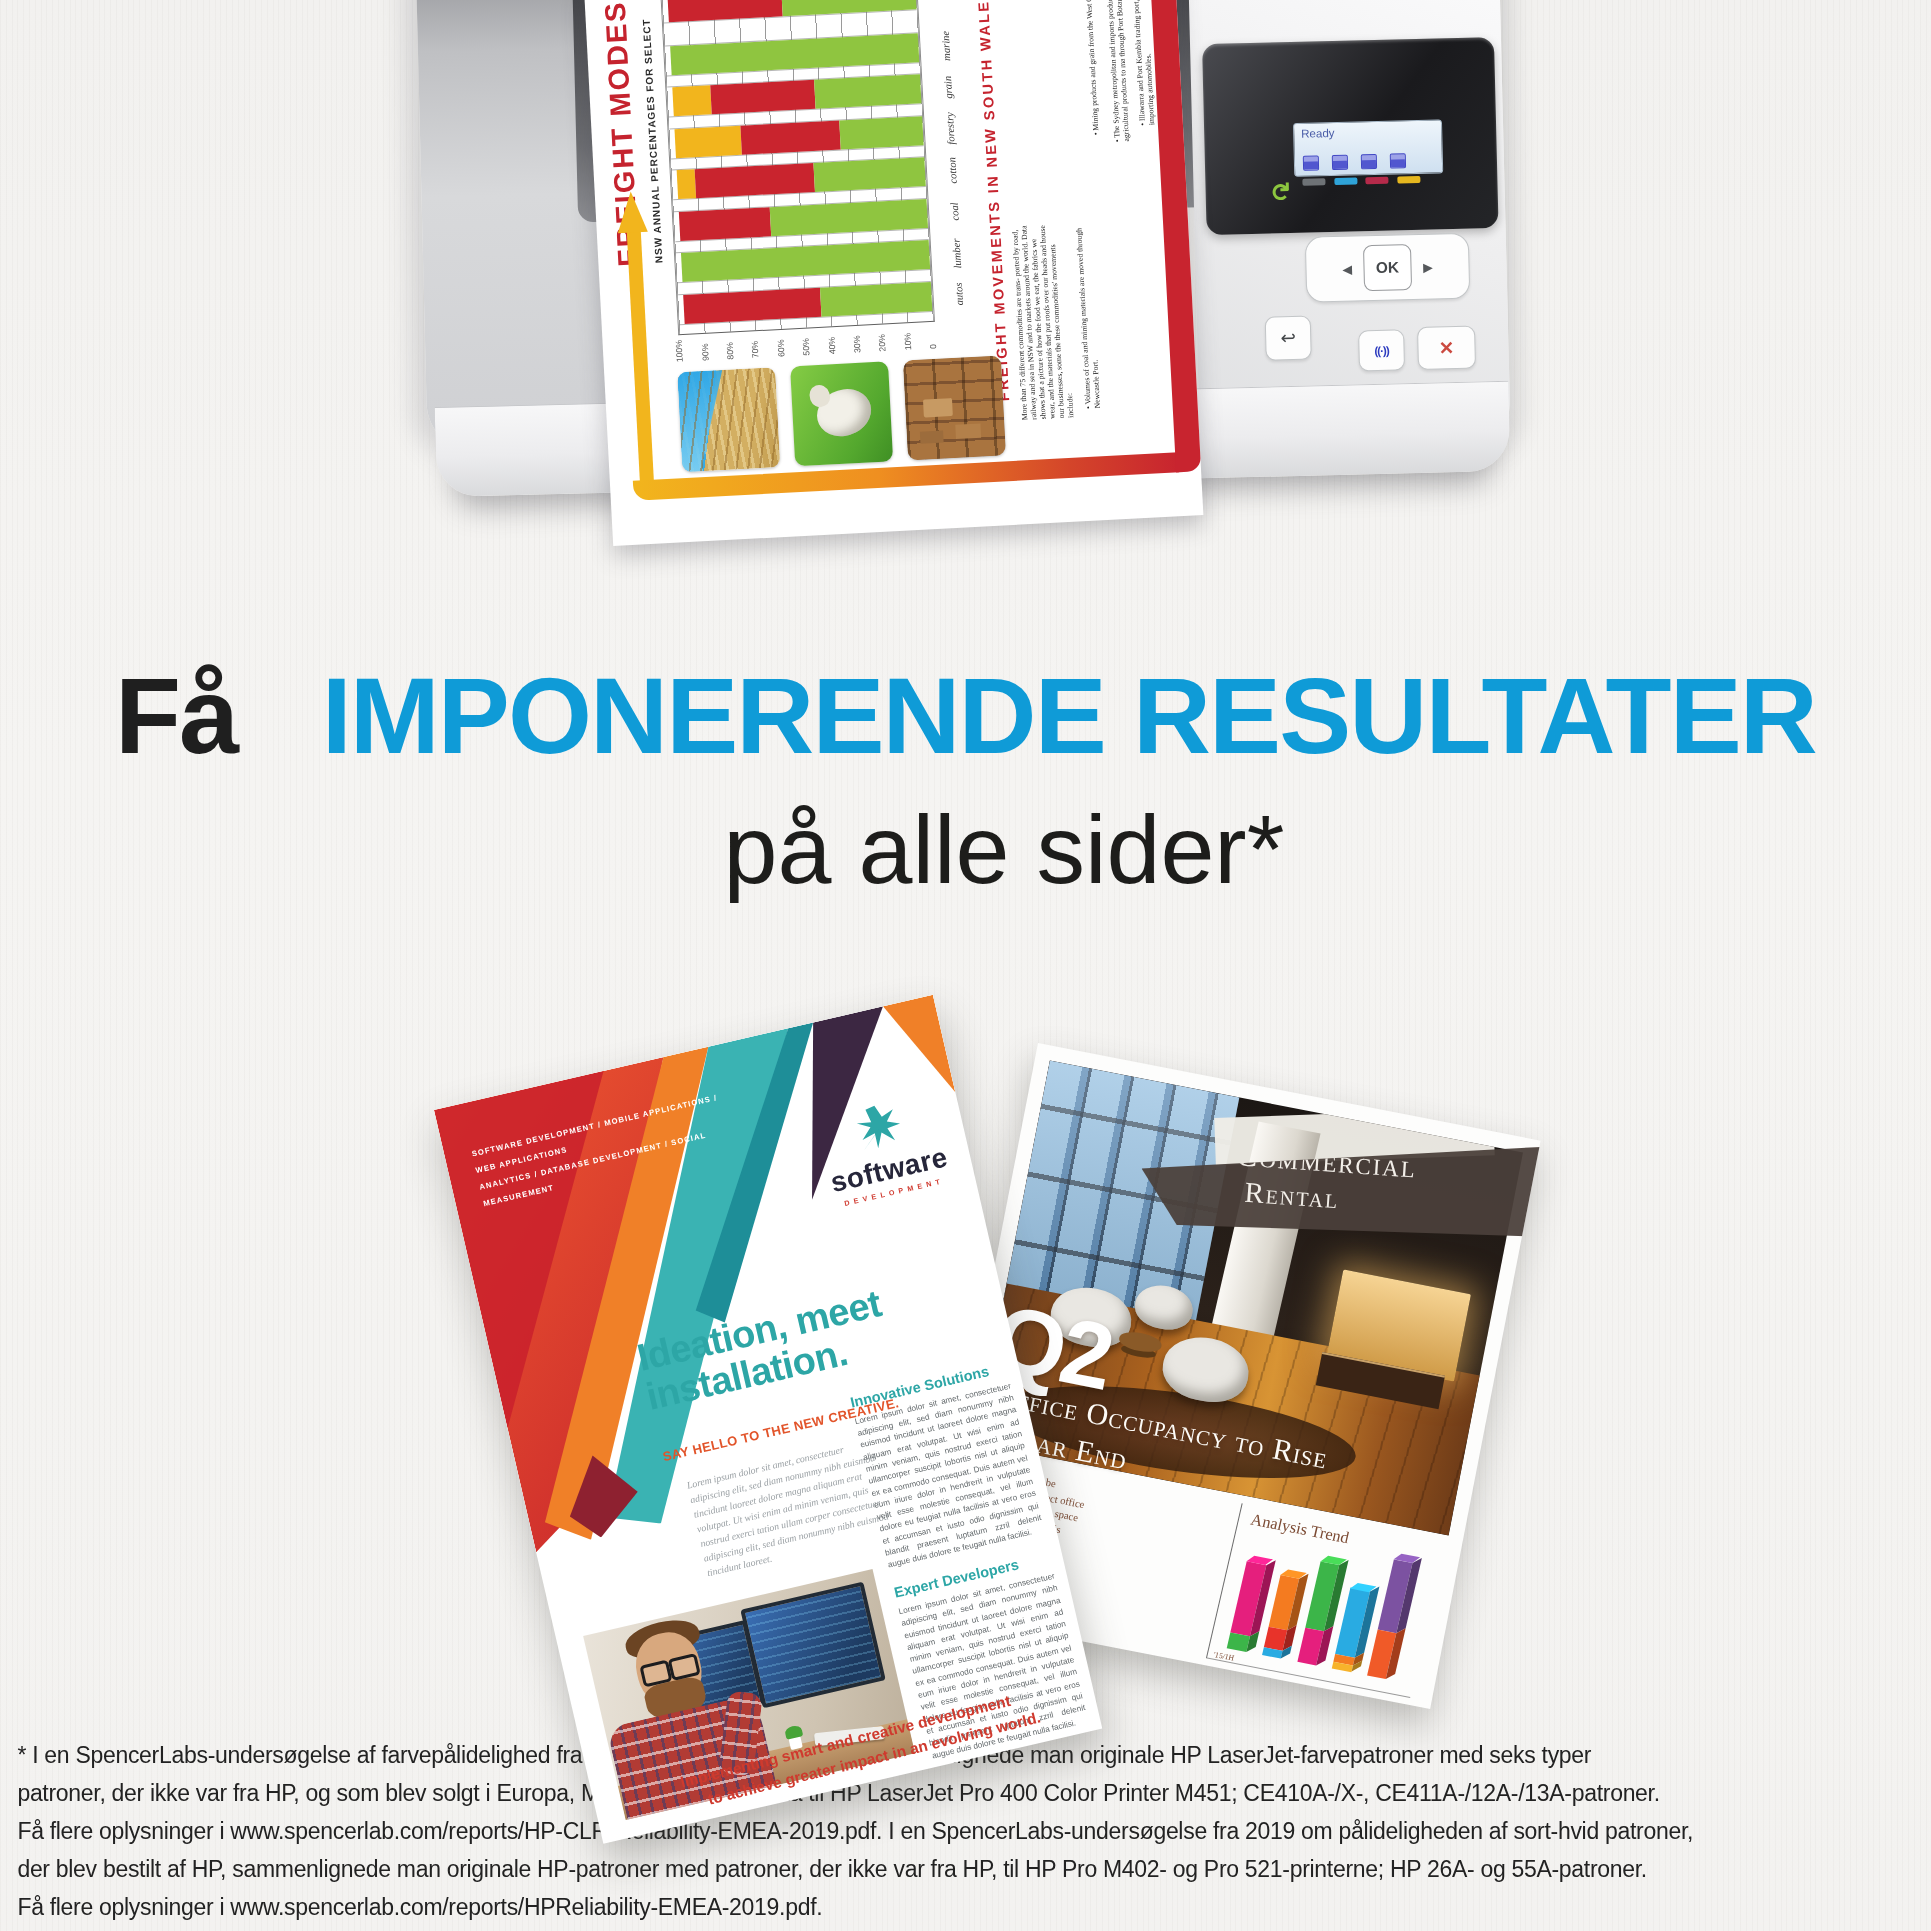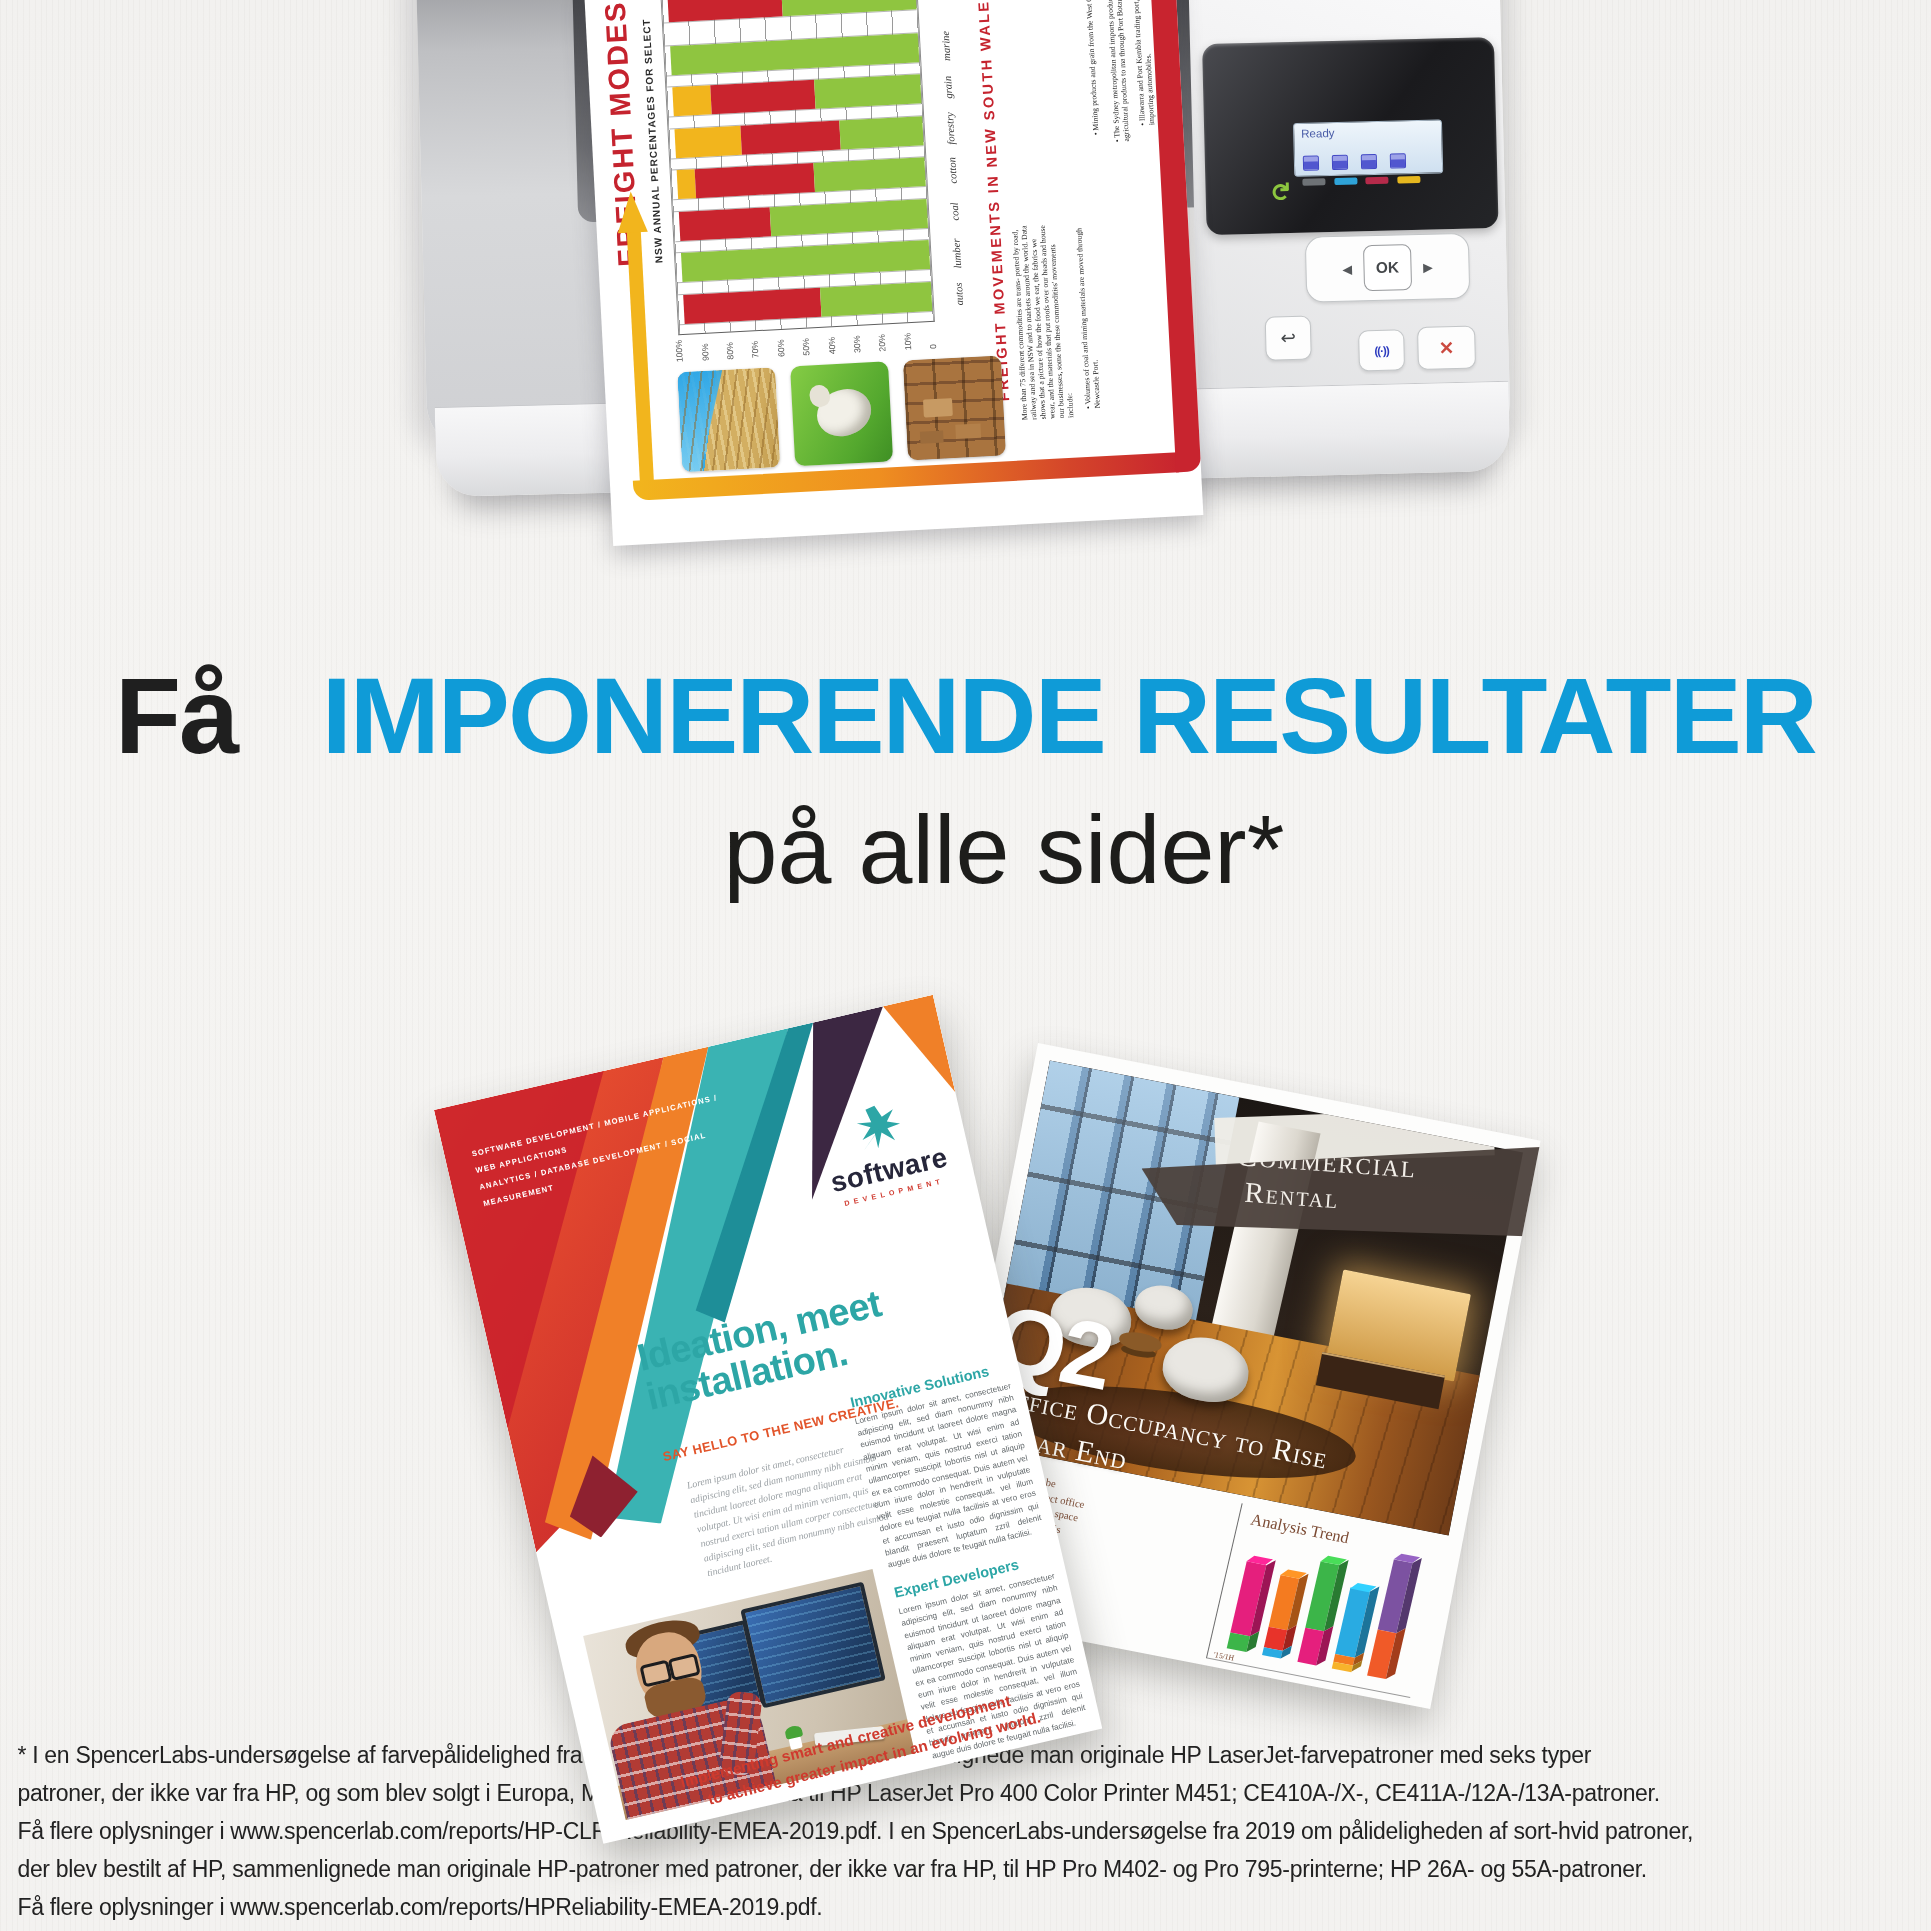--- a/index.html
+++ b/index.html
@@ -429,18 +429,18 @@
       <div id="bs-arm" class="abs plaid"></div>
     </div>
     <div id="bs-redline1" class="abs">Implementing smart and creative development</div>
     <div id="bs-redline2" class="abs">to achieve greater impact in an evolving world.</div>
   </div>
 
   <div id="footer" class="abs">
       <div>* I en SpencerLabs-undersøgelse af farvepålidelighed fra 2019, der blev bestilt af HP, sammenlignede man originale HP LaserJet-farvepatroner med seks typer</div>
       <div>patroner, der ikke var fra HP, og som blev solgt i Europa, Mellemøsten og Afrika til HP LaserJet Pro 400 Color Printer M451; CE410A-/X-, CE411A-/12A-/13A-patroner.</div>
       <div>Få flere oplysninger i www.spencerlab.com/reports/HP-CLR-Reliability-EMEA-2019.pdf. I en SpencerLabs-undersøgelse fra 2019 om pålideligheden af sort-hvid patroner,</div>
-      <div>der blev bestilt af HP, sammenlignede man originale HP-patroner med patroner, der ikke var fra HP, til HP Pro M402- og Pro 795-printerne; HP 26A- og 55A-patroner.</div>
+      <div>der blev bestilt af HP, sammenlignede man originale HP-patroner med patroner, der ikke var fra HP, til HP Pro M402- og Pro 521-printerne; HP 26A- og 55A-patroner.</div>
       <div>Få flere oplysninger i www.spencerlab.com/reports/HPReliability-EMEA-2019.pdf.</div>
     </div>
 
 </div>
 
 
 </body></html>

